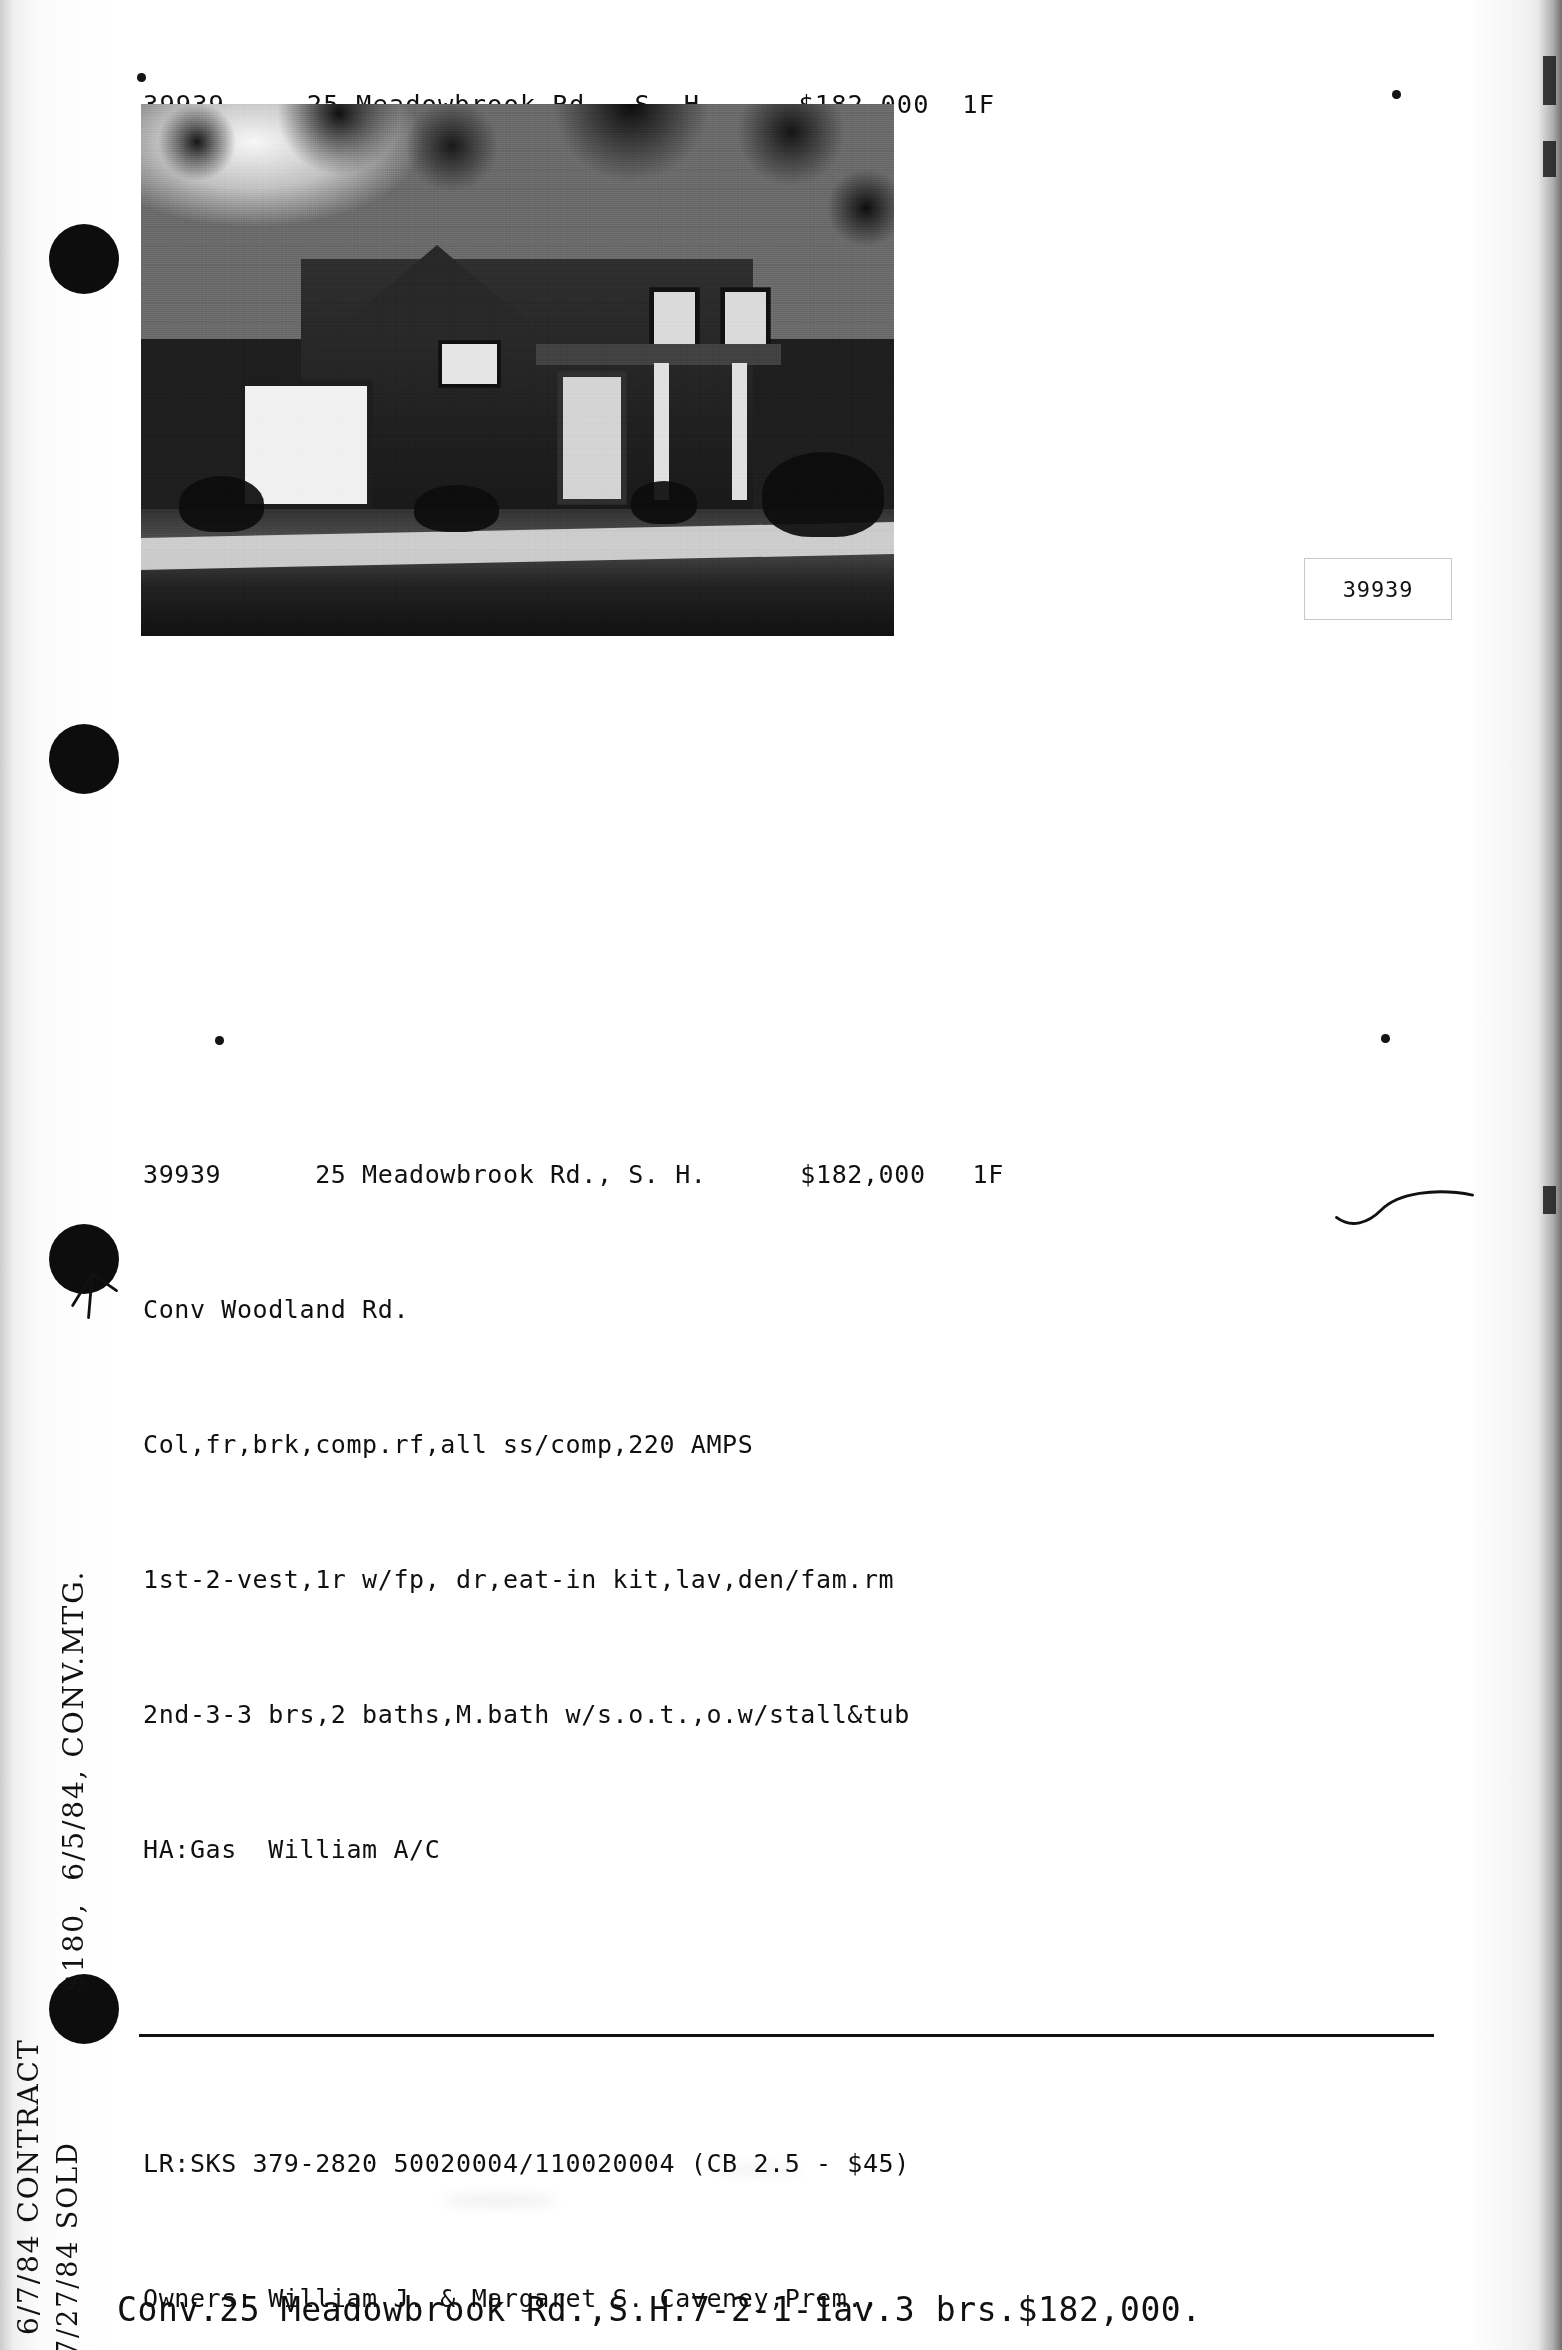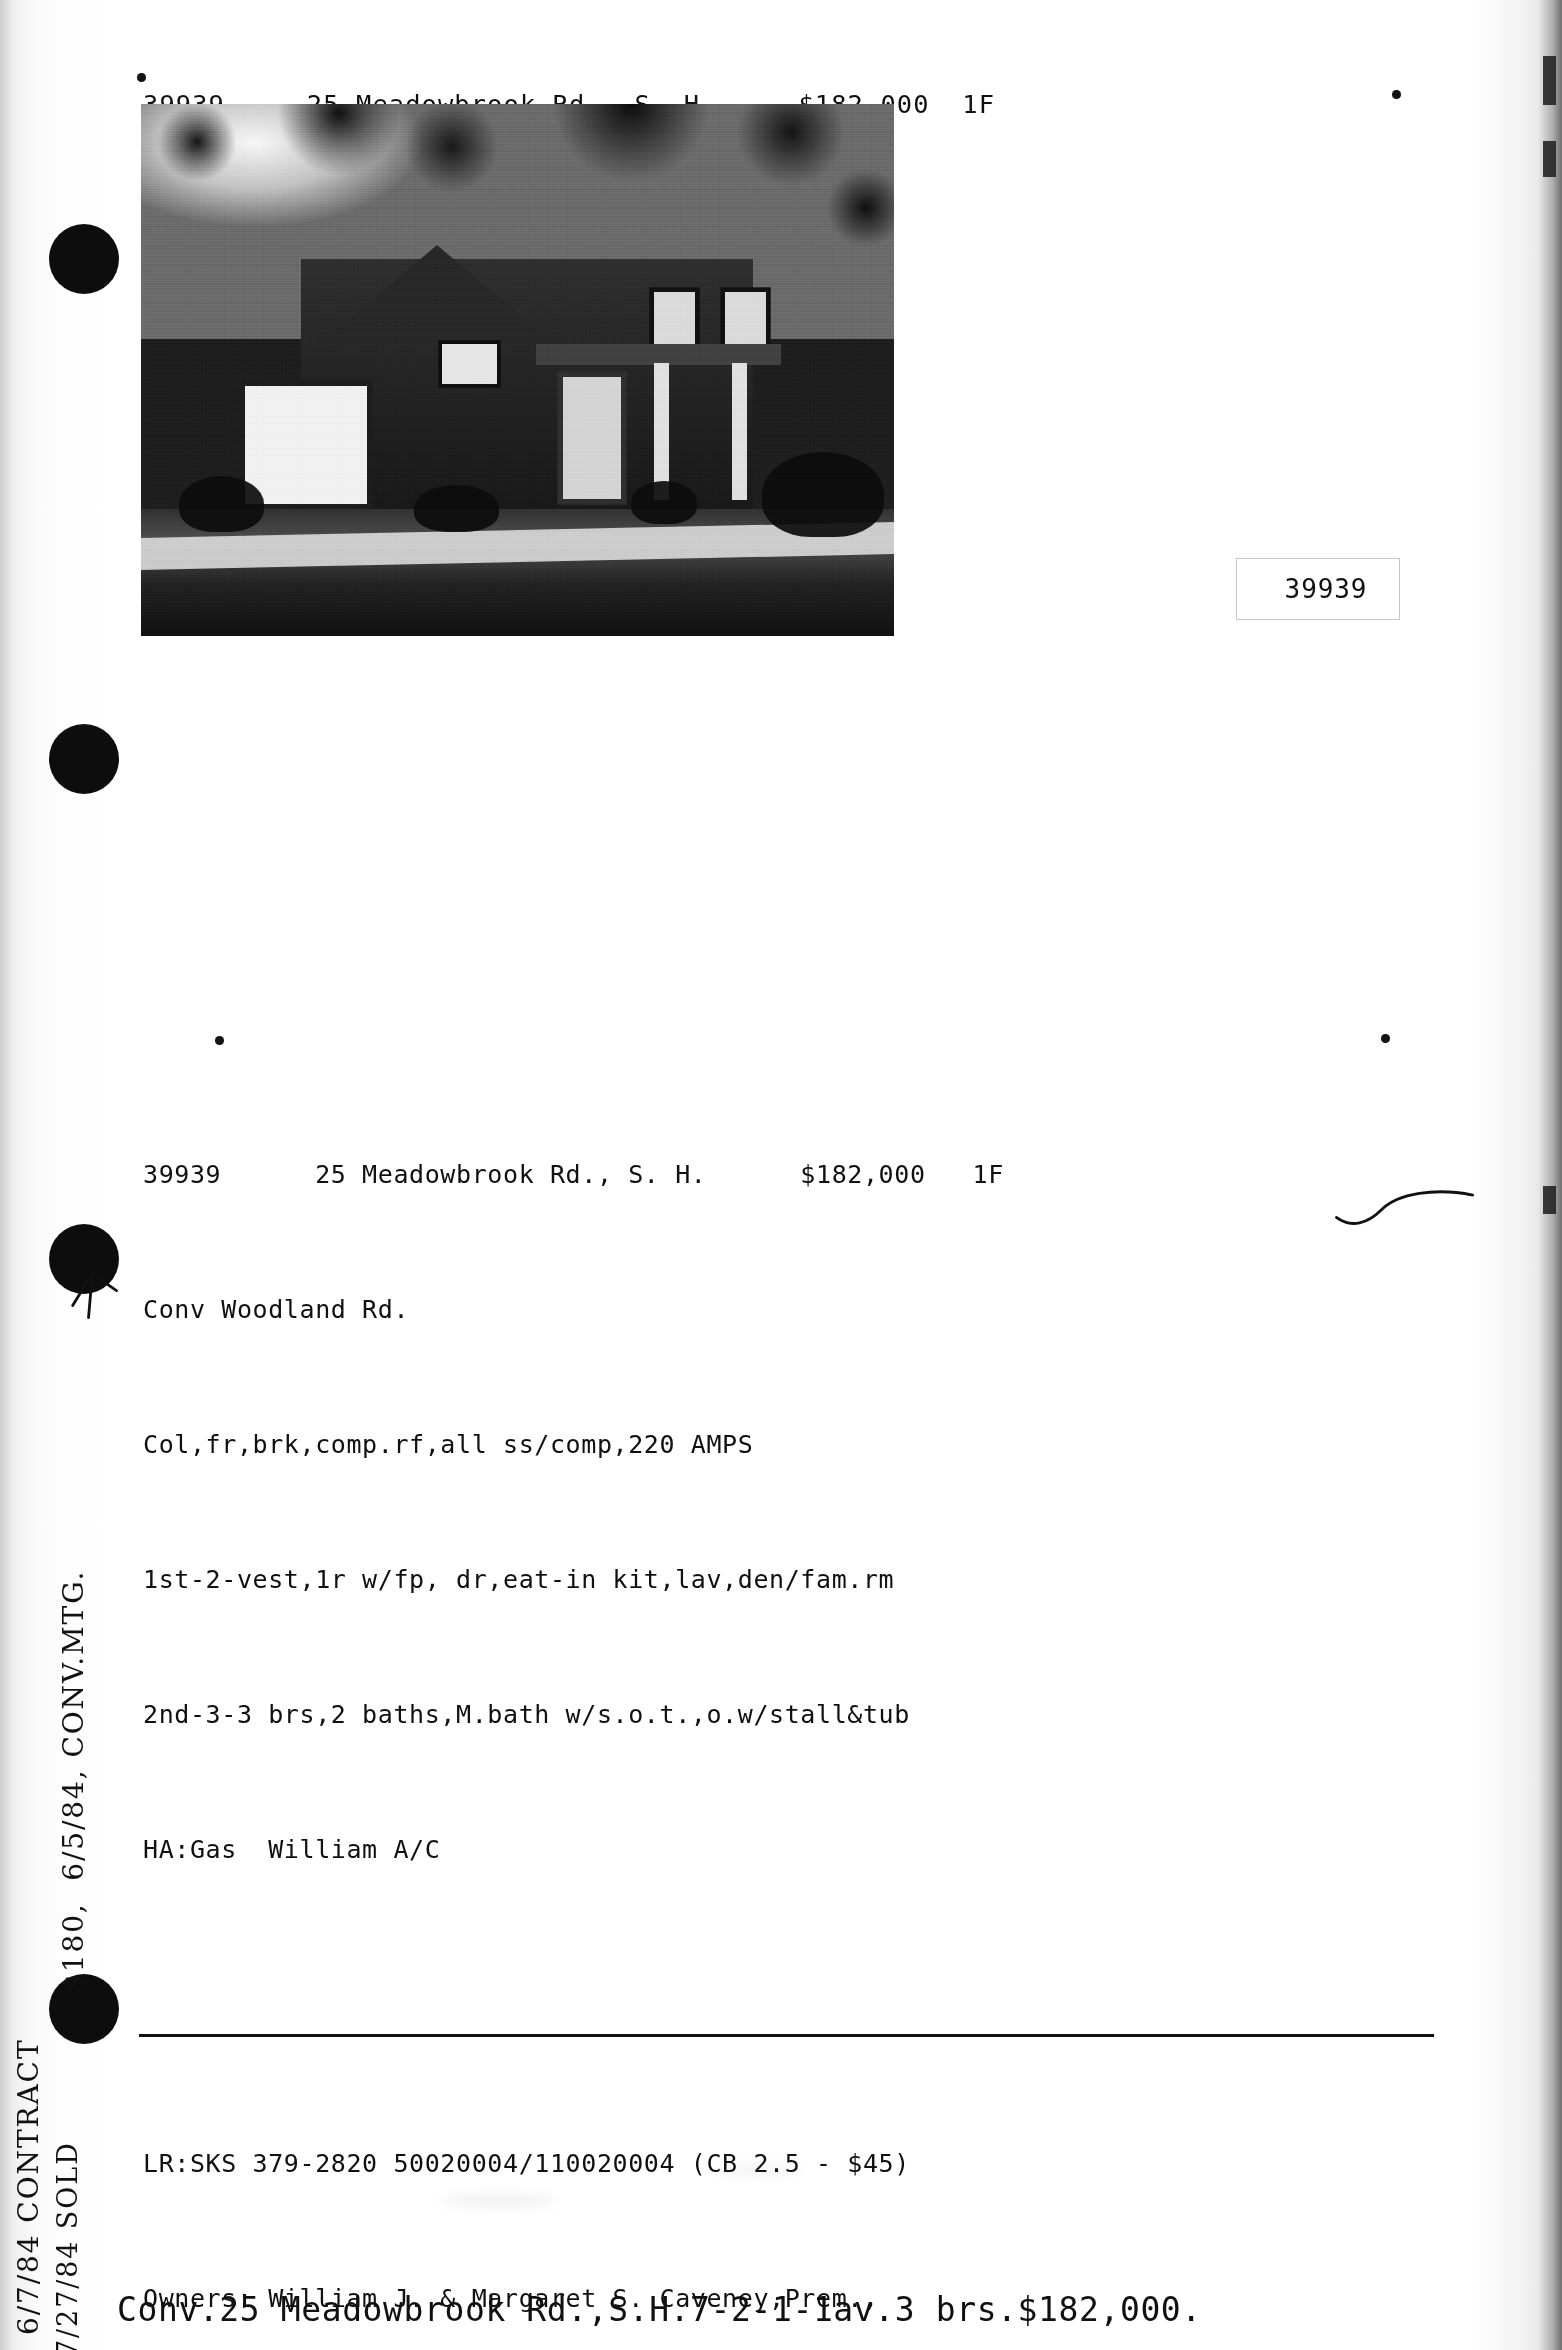--- a/index.html
+++ b/index.html
@@ -159,33 +159,32 @@
   .ph-grain {
     position:absolute; inset:0;
     background-image:
       repeating-linear-gradient(0deg, rgba(255,255,255,0.035) 0 0.9px, rgba(0,0,0,0.035) 0.9px 1.9px),
       repeating-linear-gradient(90deg, rgba(255,255,255,0.02) 0 0.9px, rgba(0,0,0,0.02) 0.9px 1.9px);
     mix-blend-mode: overlay;
   }
 
   .photo-tag {
     position: absolute;
-    left: 1236px;
+    left: 1304px;
     top: 558px;
     width: 146px;
     height: 60px;
     background: #ffffff;
     border: 0.9px solid #c8c8c8;
     display: flex;
     align-items: center;
     justify-content: center;
-    font-size: 26px;
+    font-size: 22px;
     letter-spacing: 0.9px;
     color: #111;
-    padding-left: 16px;
   }
 
   
   .body-block {
     position: absolute;
     left: 143px;
     top: 1062px;
     width: 1281px;
     font-size: 25px;
     line-height: 45px;

